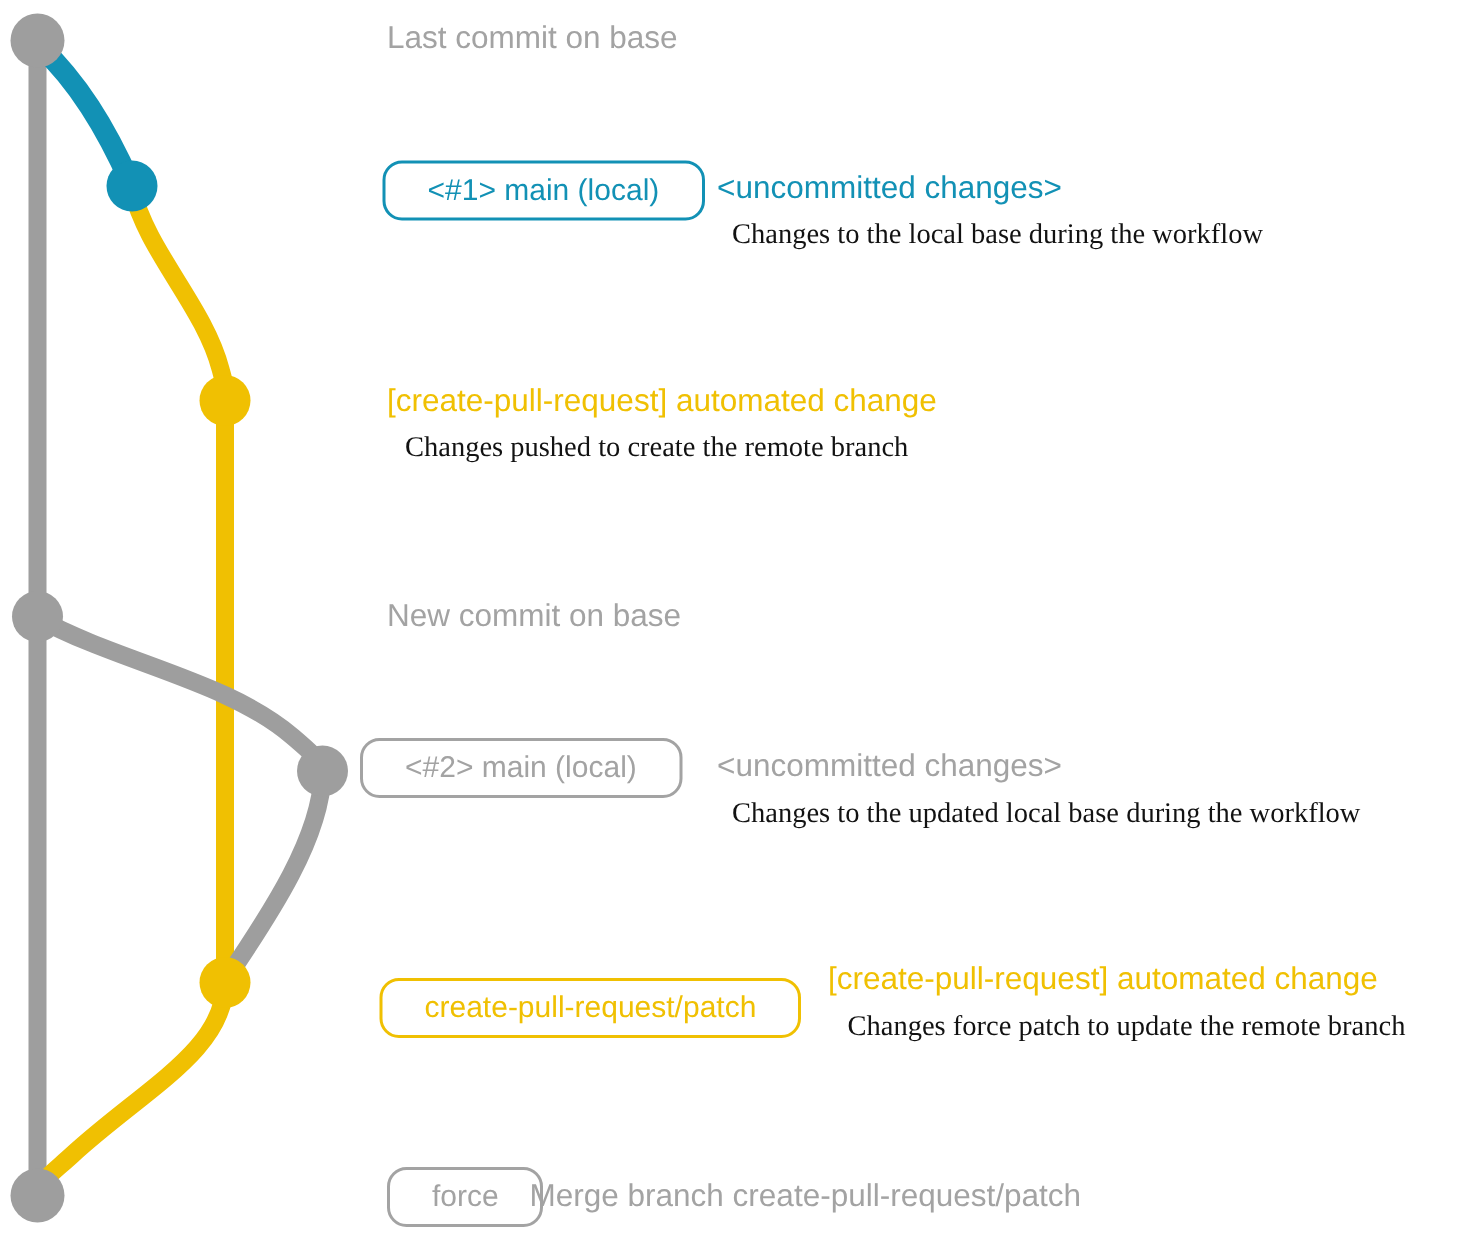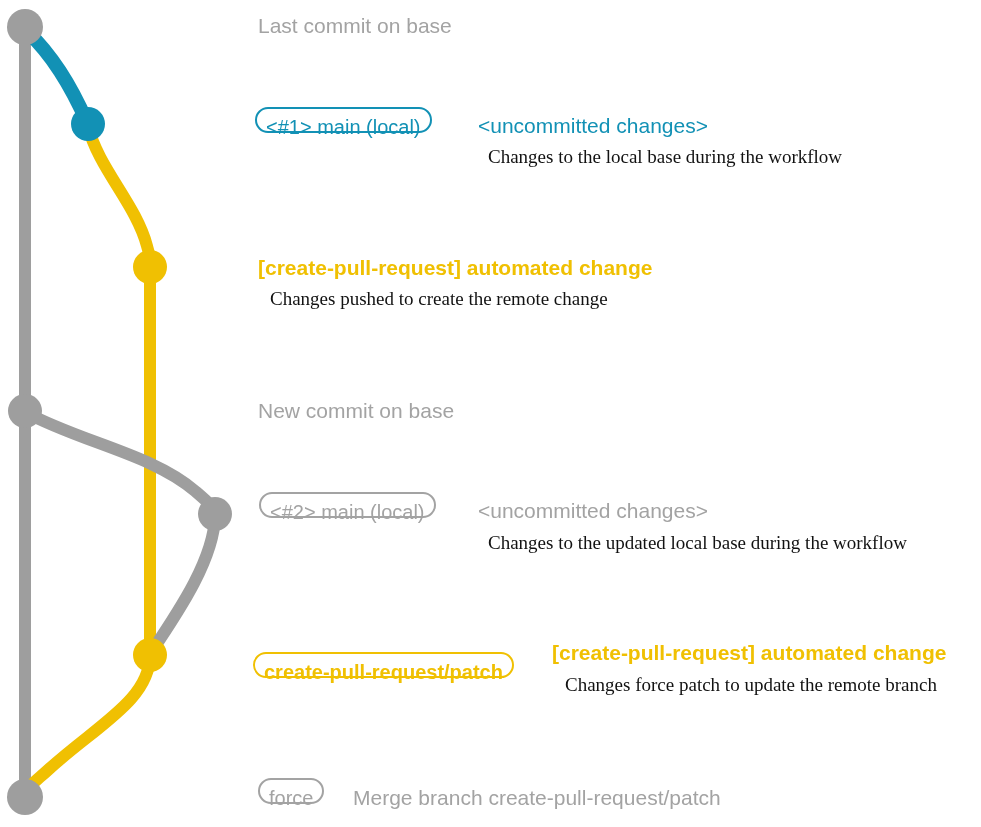--- a/index.html
+++ b/index.html
@@ -13,29 +13,29 @@
   #graph-svg { position: absolute; left: 0; top: 0; }
   .abs { position: absolute; white-space: nowrap; }
   .h { font-size: 21px; line-height: 26px; }
   .serif {
     font-family: Liberation Serif, serif;
     font-size: 19px; line-height: 22px;
     color: var(--ink);
   }
   .badge {
     font-size: 20px;
-    height: 26px; line-height: 36px;
-    padding: 0 9px;
+    height: 40px; line-height: 36px;
+    padding: 0 28px;
     border: 2px solid currentColor;
     border-radius: 13px;
     box-sizing: border-box;
   }
   .c-gray   { color: var(--gray_text); }
   .c-blue   { color: var(--blue); }
-  .c-yellow { color: var(--yellow); font-weight: bold; }
+  .c-yellow { color: var(--yellow); }
 </style>
 </head>
 <body>
 
 <svg id="graph-svg" width="981" height="827" viewBox="0 0 981 827">
 
   <path d="M25 27 L25 797" fill="none" stroke-width="12" stroke-linecap="round" stroke="#9E9E9E"></path>
 
   <path d="M88 126 C98 168 136 204 147 246 C150 257 150 256 150 266 L150 655 C150 700 96 726 48 770 C36 781 27 787 25 795" fill="none" stroke-width="12" stroke-linecap="round" stroke="#F0C002"></path>
 
@@ -56,25 +56,25 @@
 
 <div>
 
   <div class="abs h c-gray" style="left:258px; top:13px">Last commit on base</div>
 
   <div class="abs badge c-blue" style="left:255px; top:107px">&lt;#1&gt; main (local)</div>
   <div class="abs h c-blue" style="left:478px; top:113px">&lt;uncommitted changes&gt;</div>
   <div class="abs serif" style="left:488px; top:146px">Changes to the local base during the workflow</div>
 
   <div class="abs h c-yellow" style="left:258px; top:255px">[create-pull-request] automated change</div>
-  <div class="abs serif" style="left:270px; top:288px">Changes pushed to create the remote change</div>
+  <div class="abs serif" style="left:270px; top:288px">Changes pushed to create the remote branch</div>
 
   <div class="abs h c-gray" style="left:258px; top:398px">New commit on base</div>
 
-  <div class="abs badge c-gray" style="left:259px; top:492px">&lt;#2&gt; main (local)</div>
+  <div class="abs badge c-gray" style="left:240px; top:492px">&lt;#2&gt; main (local)</div>
   <div class="abs h c-gray" style="left:478px; top:498px">&lt;uncommitted changes&gt;</div>
   <div class="abs serif" style="left:488px; top:532px">Changes to the updated local base during the workflow</div>
 
   <div class="abs badge c-yellow" style="left:253px; top:652px">create-pull-request/patch</div>
   <div class="abs h c-yellow" style="left:552px; top:640px">[create-pull-request] automated change</div>
   <div class="abs serif" style="left:565px; top:674px">Changes force patch to update the remote branch</div>
 
   <div class="abs badge c-gray" style="left:258px; top:778px">force</div>
   <div class="abs h c-gray" style="left:353px; top:785px">Merge branch create-pull-request/patch</div>
 

